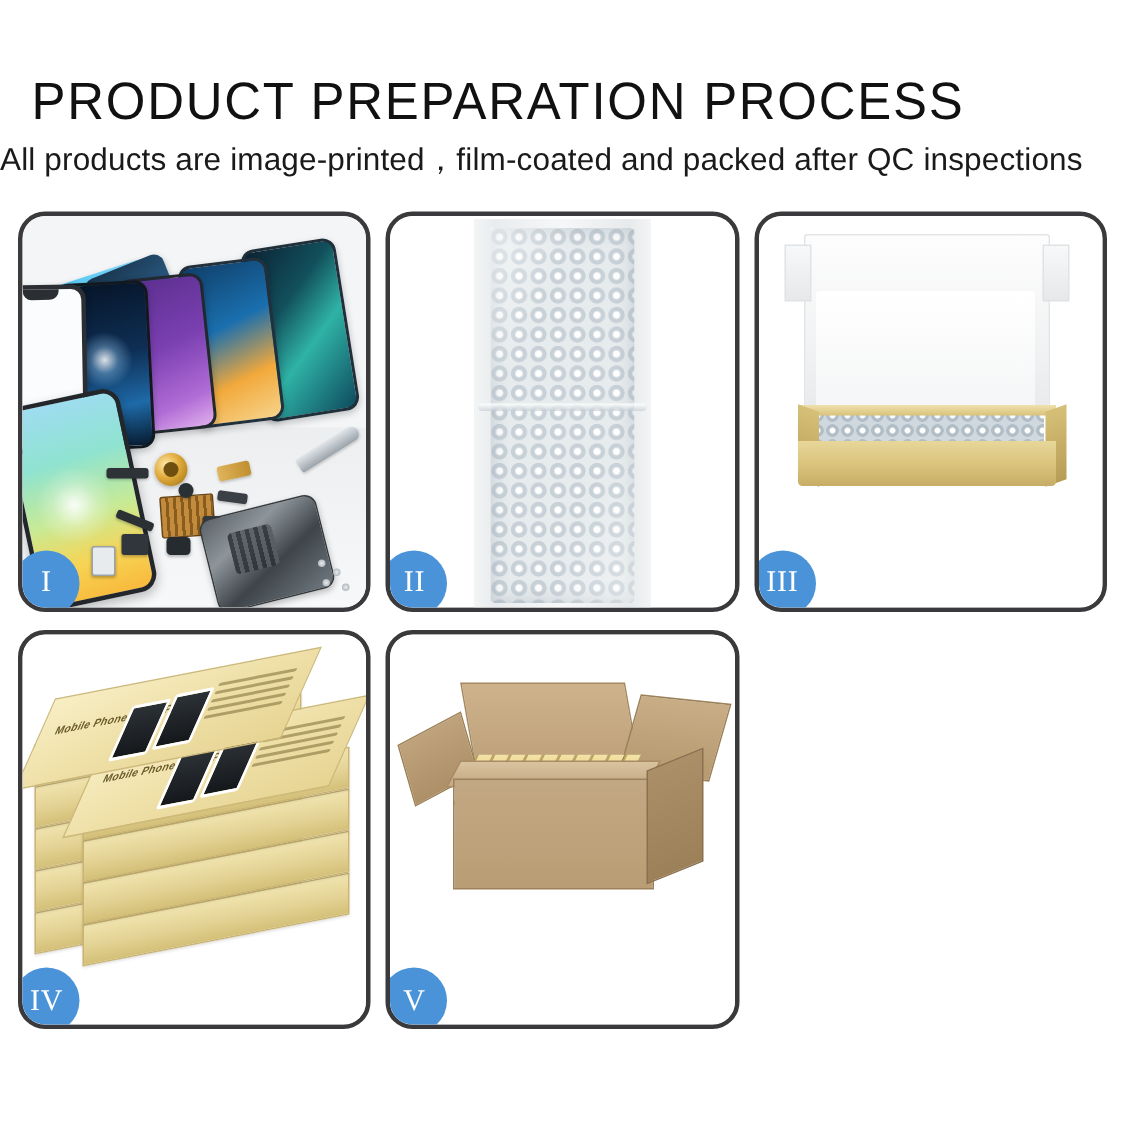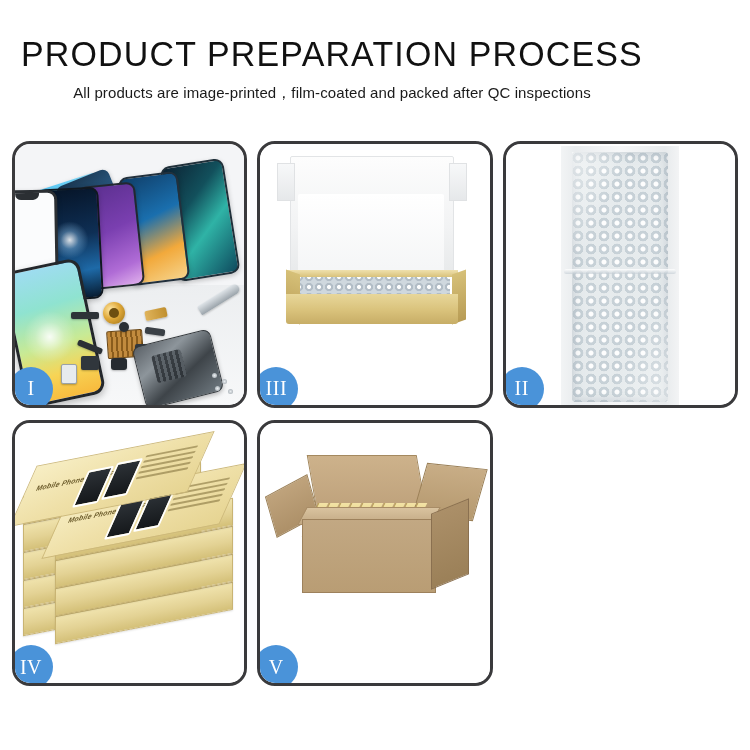--- a/index.html
+++ b/index.html
@@ -13,34 +13,35 @@
     font-family: "Liberation Sans", sans-serif;
     overflow: hidden;
     position: relative;
   }
 
   
   .header {
     width: 664px;
     padding-top: 34px;
     text-align: center;
+    margin-top: 14px;
   }
   .title {
     font-family: "Liberation Sans", sans-serif;
     font-size: 35px;
     font-weight: 500;
     letter-spacing: 1.2px;
     color: #111111;
     line-height: 40px;
     transform: scaleX(0.97);
     white-space: nowrap;
   }
   .subtitle {
     font-family: "Liberation Sans", sans-serif;
-    font-size: 15px;
+    font-size: 21px;
     font-weight: 400;
     color: #1a1a1a;
     line-height: 22px;
     margin-top: 8px;
     letter-spacing: 0.1px;
     white-space: nowrap;
   }
 
   
   .grid {
@@ -517,39 +518,39 @@
           <i></i>
           <i></i>
           <i></i>
           <i></i>
         </div>
     </div>
     <div class="badge">I</div>
   </div>
 
   <div class="panel">
+    <div class="panel-inner p2">
+      <div class="wrapsheet"></div>
+      <div class="bubbles"></div>
+      <div class="wrapseam"></div>
+    </div>
+    <div class="badge">II</div>
+  </div>
+
+  <div class="panel">
     <div class="panel-inner p3">
       <div class="m-lid"></div>
       <div class="m-foam"></div>
       <div class="m-inner"></div>
       <div class="m-rim"></div>
       <div class="m-side-l"></div>
       <div class="m-side-r"></div>
       <div class="m-front"></div>
     </div>
     <div class="badge">III</div>
-  </div>
-
-  <div class="panel">
-    <div class="panel-inner p2">
-      <div class="wrapsheet"></div>
-      <div class="bubbles"></div>
-      <div class="wrapseam"></div>
-    </div>
-    <div class="badge">II</div>
   </div>
 
   <div class="panel">
     <div class="panel-inner p4">
       <div class="stack">
         <div class="sbox back" style="top:150px;"></div>
         <div class="sbox front" style="top:158px;"></div>
         <div class="sbox back" style="top:122px;"></div>
         <div class="sbox front" style="top:130px;"></div>
         <div class="sbox back" style="top:94px;"></div>

